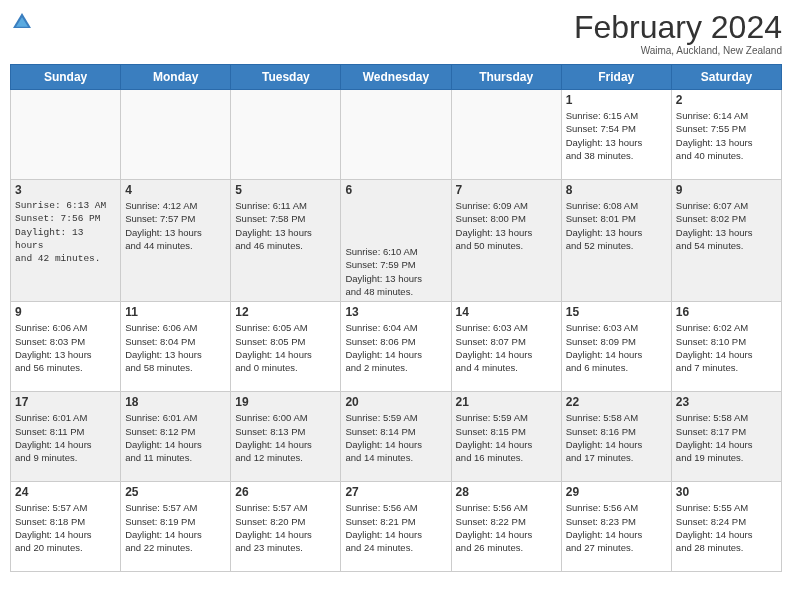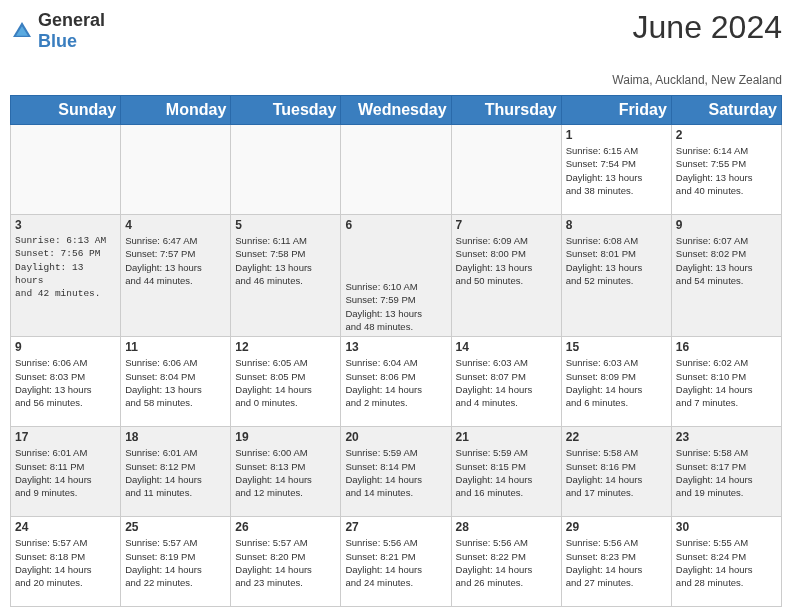--- a/index.html
+++ b/index.html
@@ -39,36 +39,35 @@
     .title-block {
       text-align: right;
     }
     .month-title {
       font-size: 32px;
       font-weight: normal;
       color: #333;
       line-height: 1.1;
     }
     .location {
-      font-size: 12px;
+      font-size: 10px;
       color: #555;
-      margin-top: 28px;
     }
     .calendar {
       width: 100%;
       border-collapse: collapse;
       border: 1px solid #ccc;
     }
     .calendar th {
       background-color: #3a7ebf;
       color: #fff;
-      font-size: 16px;
+      font-size: 12px;
       font-weight: bold;
       padding: 5px 4px;
-      text-align: right;
+      text-align: center;
       border: 1px solid #2a6aaa;
     }
     .calendar td {
       vertical-align: top;
       border: 1px solid #ccc;
       padding: 3px 4px;
       width: calc(100% / 7);
       height: 90px;
       font-size: 10px;
       color: #333;
@@ -94,27 +93,23 @@
   </style>
 </head>
 <body>
 
 <div class="header">
   <div class="logo">
     <svg class="logo-icon" viewBox="0 0 40 40">
       <polygon points="20,5 35,30 5,30" fill="#3a7ebf"></polygon>
       <polygon points="20,12 30,28 10,28" fill="#5aaae0"></polygon>
     </svg>
-    <div>
-      <span class="logo-text-general">General</span><br>
-      <span class="logo-text-blue">Blue</span>
-    </div>
   </div>
   <div class="title-block">
-    <div class="month-title">June 2024</div>
+    <div class="month-title">February 2024</div>
     <div class="location">Waima, Auckland, New Zealand</div>
   </div>
 </div>
 
 <table class="calendar">
   <thead>
     <tr>
     <th>Sunday</th>
         <th>Monday</th>
         <th>Tuesday</th>
@@ -149,21 +144,21 @@
       <tr class="row-shaded">
         <td>
           <span class="day-number">3</span>
           <div class="day-info" style="white-space: pre-line; font-family: Liberation Mono, monospace;">Sunrise: 6:13 AM
 Sunset: 7:56 PM
 Daylight: 13 hours
 and 42 minutes.</div>
         </td>
         <td>
           <span class="day-number">4</span>
-          <div class="day-info" style="white-space: pre-line;">Sunrise: 6:47 AM
+          <div class="day-info" style="white-space: pre-line;">Sunrise: 4:12 AM
 Sunset: 7:57 PM
 Daylight: 13 hours
 and 44 minutes.</div>
         </td>
         <td>
           <span class="day-number">5</span>
           <div class="day-info" style="white-space: pre-line;">Sunrise: 6:11 AM
 Sunset: 7:58 PM
 Daylight: 13 hours
 and 46 minutes.</div>

